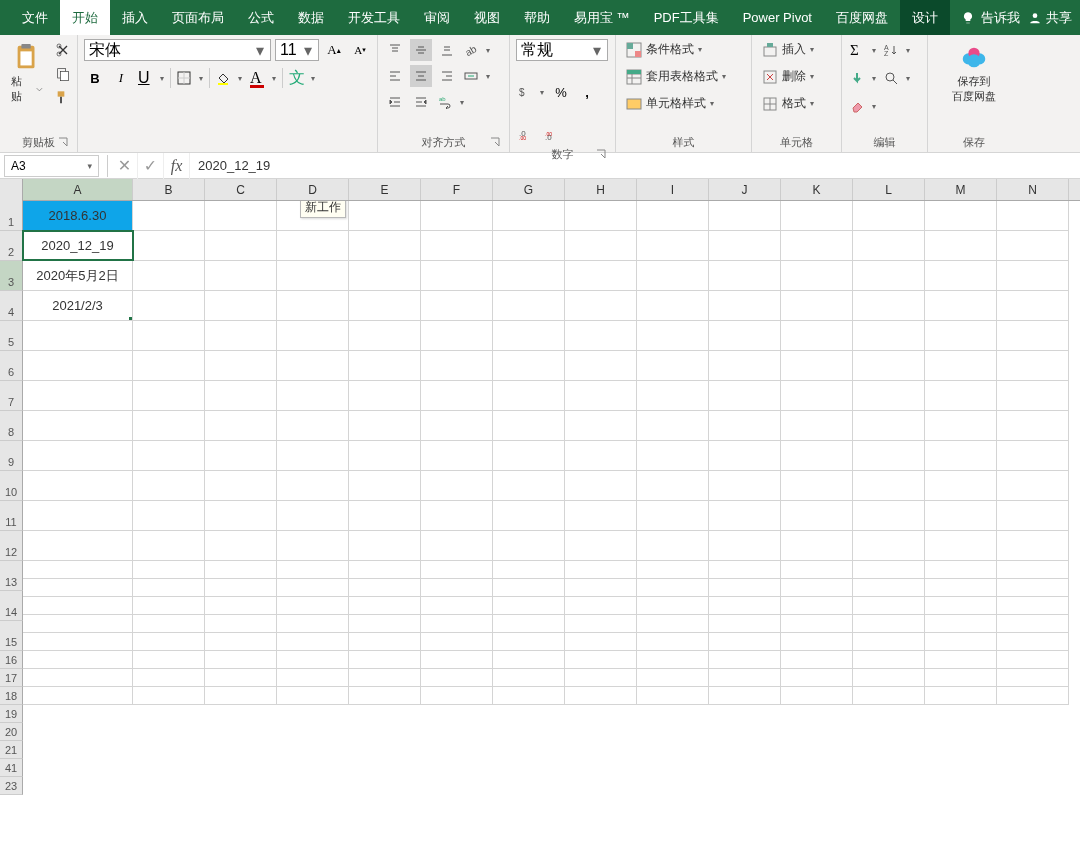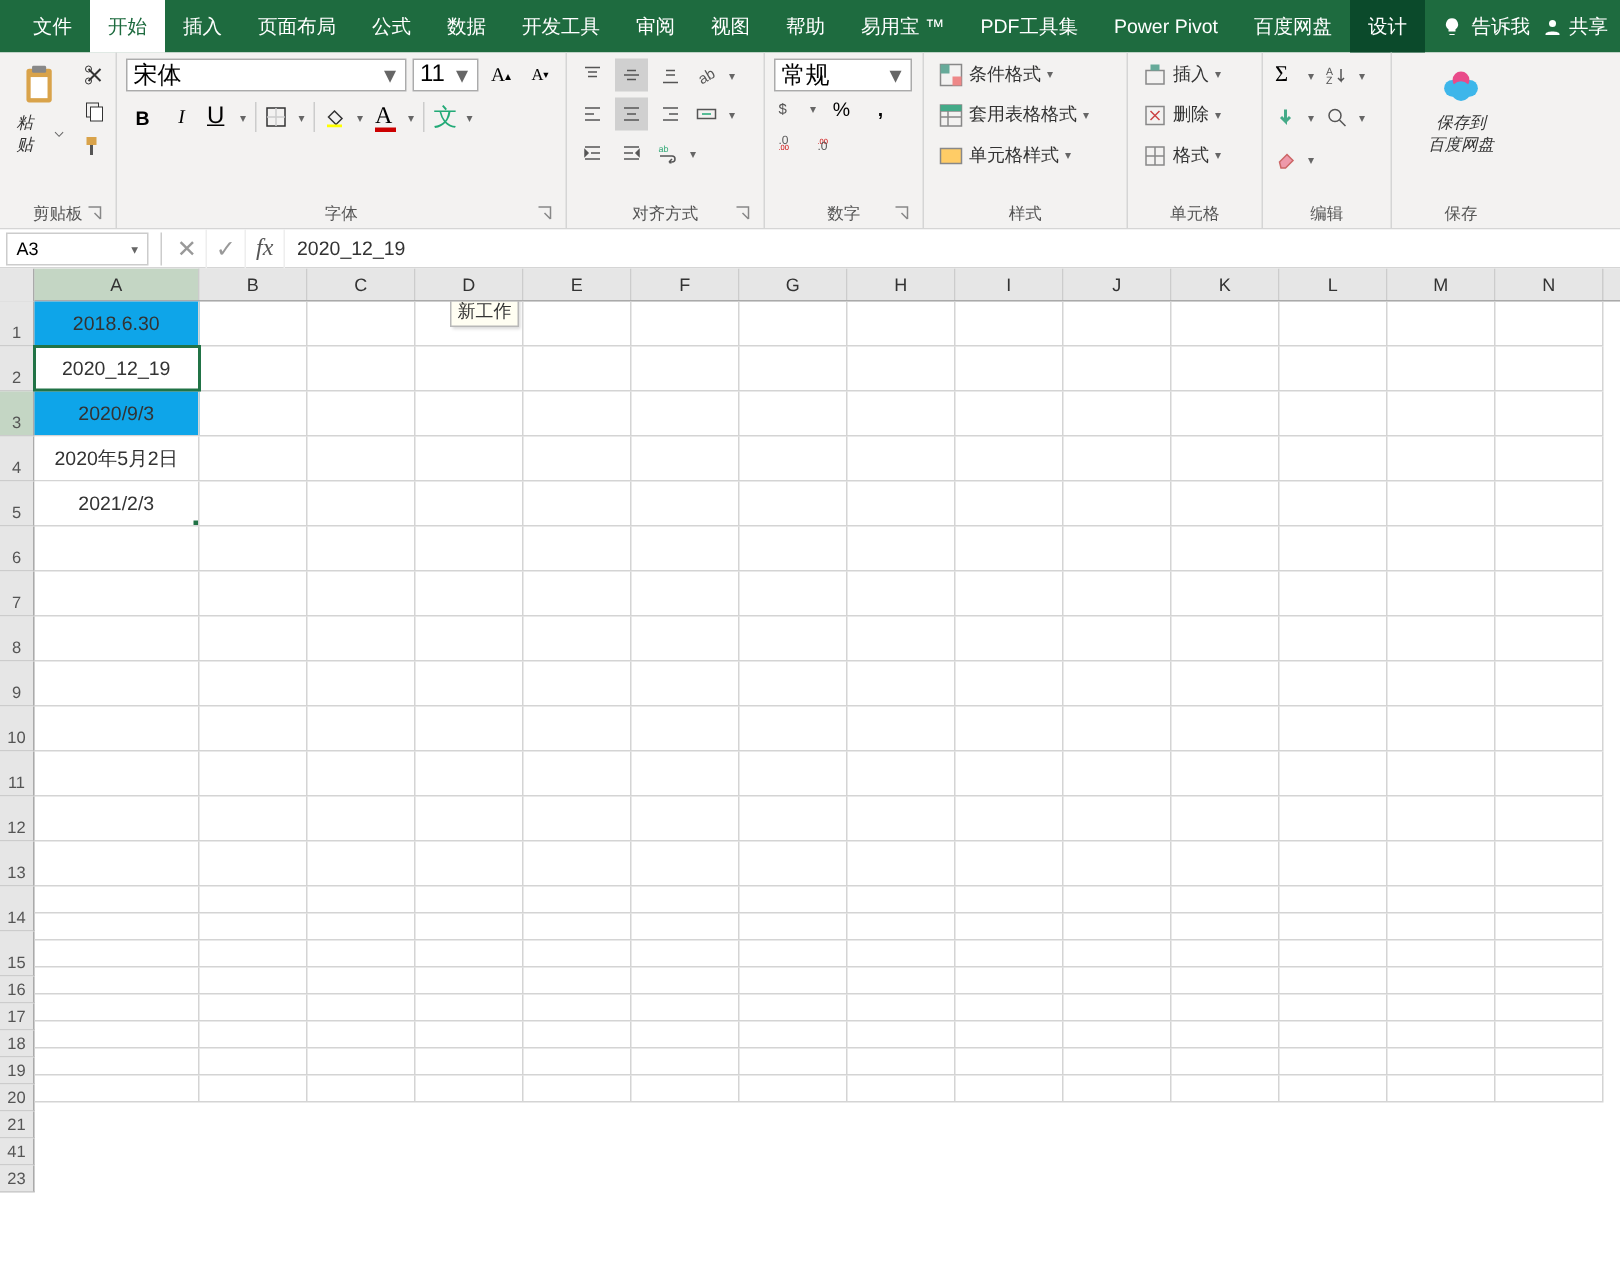--- a/index.html
+++ b/index.html
@@ -13,21 +13,21 @@
 .tell-me { display:flex; align-items:center; gap:6px; }
 .bulb { width:14px; height:14px; }
 .share { display:flex; align-items:center; gap:4px; }
 
 
 .ribbon { background: #f3f2f1; height: 118px; display: flex; border-bottom: 1px solid #d5d5d5; }
 .group { border-right: 1px solid #d5d5d5; padding: 4px 6px 2px 6px; display: flex; flex-direction: column; justify-content: space-between; }
 .group-label { font-size: 11px; color: #555; text-align: center; padding: 2px 0 0 0; position:relative; }
 .group-label .launcher { position:absolute; right:0; bottom:0; width:14px; height:14px; }
 .group-body { display:flex; flex-direction:row; align-items:flex-start; gap:4px; flex:1; }
-.btn { display:flex; flex-direction:column; align-items:center; justify-content:center; padding:2px 4px; font-size:11px; color:#333; cursor:pointer; border:1px solid transparent;font-style:italic; }
+.btn { display:flex; flex-direction:column; align-items:center; justify-content:center; padding:2px 4px; font-size:11px; color:#333; cursor:pointer; border:1px solid transparent; }
 .btn-large { min-width:42px; }
 .btn-large .icon { width:30px; height:30px; margin-bottom:2px; }
 .btn-row { display:flex; align-items:center; gap:2px; }
 .dd { width:7px; height:7px; margin-left:2px; }
 .combo { height:22px; border:1px solid #ababab; background:#fff; font-size:16px; padding:1px 4px; display:flex; align-items:center; justify-content:space-between; min-width:0; }
 .combo .dd-icon { width:12px; text-align:center; color:#666; }
 .font-section { display:flex; flex-direction:column; gap:6px; }
 .font-row { display:flex; gap:4px; align-items:center; }
 .small-btn { width:22px; height:22px; display:flex; align-items:center; justify-content:center; font-size:13px; cursor:pointer; border:1px solid transparent; }
 .small-btn-wdd { width:30px; height:22px; display:flex; align-items:center; justify-content:space-between; padding:0 2px; cursor:pointer; }
@@ -193,23 +193,20 @@
               <div style="position:absolute;width:14px;height:3px;background:#c00;margin-top:16px;"></div>
             </div>
           <div style="width:1px;height:20px;background:#ccc;"></div>
           <div class="small-btn-wdd">
               <span style="color:#2a7;">文</span>
               <span style="font-size:8px;color:#666;">▾</span>
             </div>
         </div>
       </div>
     </div>
-    <div class="group-label"><span>字体</span><svg class="launcher" viewBox="0 0 14 14">
-          <path d="M2 2h8v8M10 10L6 6" stroke="#888" fill="none"></path>
-        </svg></div>
   </div>
 
   <div class="group" style="width:132px;">
     <div class="group-body">
       <div class="col-stack" style="gap:4px;">
         <div class="font-row">
           <div class="small-btn">
               <svg width="14" height="14" viewBox="0 0 14 14">
                 <path d="M2 2h10M4 5h6M4 8h6" stroke="#555"></path>
               </svg>
@@ -276,21 +273,21 @@
         </div>
       </div>
     </div>
     <div class="group-label"><span>对齐方式</span><svg class="launcher" viewBox="0 0 14 14">
           <path d="M2 2h8v8M10 10L6 6" stroke="#888" fill="none"></path>
         </svg></div>
   </div>
 
   <div class="group" style="width:106px;">
     <div class="group-body">
-      <div class="col-stack" style="gap:0;width:100%;">
+      <div class="col-stack" style="gap:20px;width:100%;">
         <div class="combo" style="width:92px">
             <span>常规</span>
             <span class="dd-icon">▾</span>
           </div>
         <div class="font-row">
           <div class="small-btn-wdd">
               <svg width="14" height="14" viewBox="0 0 14 14">
                 <text x="1" y="11" font-size="10" fill="#555">$</text>
               </svg>
               <span style="font-size:8px;color:#666;">▾</span>
@@ -537,36 +534,20 @@
           <div class="cell" style="width:72px;"></div>
           <div class="cell" style="width:72px;"></div>
           <div class="cell" style="width:72px;"></div>
           <div class="cell" style="width:72px;"></div>
           <div class="cell" style="width:72px;"></div>
           <div class="cell" style="width:72px;"></div>
           <div class="cell" style="width:72px;"></div>
           <div class="cell" style="width:72px;"></div>
       </div>
 
-      <div class="cell-row">
-        <div class="cell data-cell-alt" style="width:110px;">2020/9/3</div>
-        <div class="cell" style="width:72px;"></div>
-          <div class="cell" style="width:72px;"></div>
-          <div class="cell" style="width:72px;"></div>
-          <div class="cell" style="width:72px;"></div>
-          <div class="cell" style="width:72px;"></div>
-          <div class="cell" style="width:72px;"></div>
-          <div class="cell" style="width:72px;"></div>
-          <div class="cell" style="width:72px;"></div>
-          <div class="cell" style="width:72px;"></div>
-          <div class="cell" style="width:72px;"></div>
-          <div class="cell" style="width:72px;"></div>
-          <div class="cell" style="width:72px;"></div>
-          <div class="cell" style="width:72px;"></div>
-      </div>
 
       <div class="cell-row">
         <div class="cell data-cell-norm" style="width:110px;">2020年5月2日</div>
         <div class="cell" style="width:72px;"></div>
           <div class="cell" style="width:72px;"></div>
           <div class="cell" style="width:72px;"></div>
           <div class="cell" style="width:72px;"></div>
           <div class="cell" style="width:72px;"></div>
           <div class="cell" style="width:72px;"></div>
           <div class="cell" style="width:72px;"></div>

